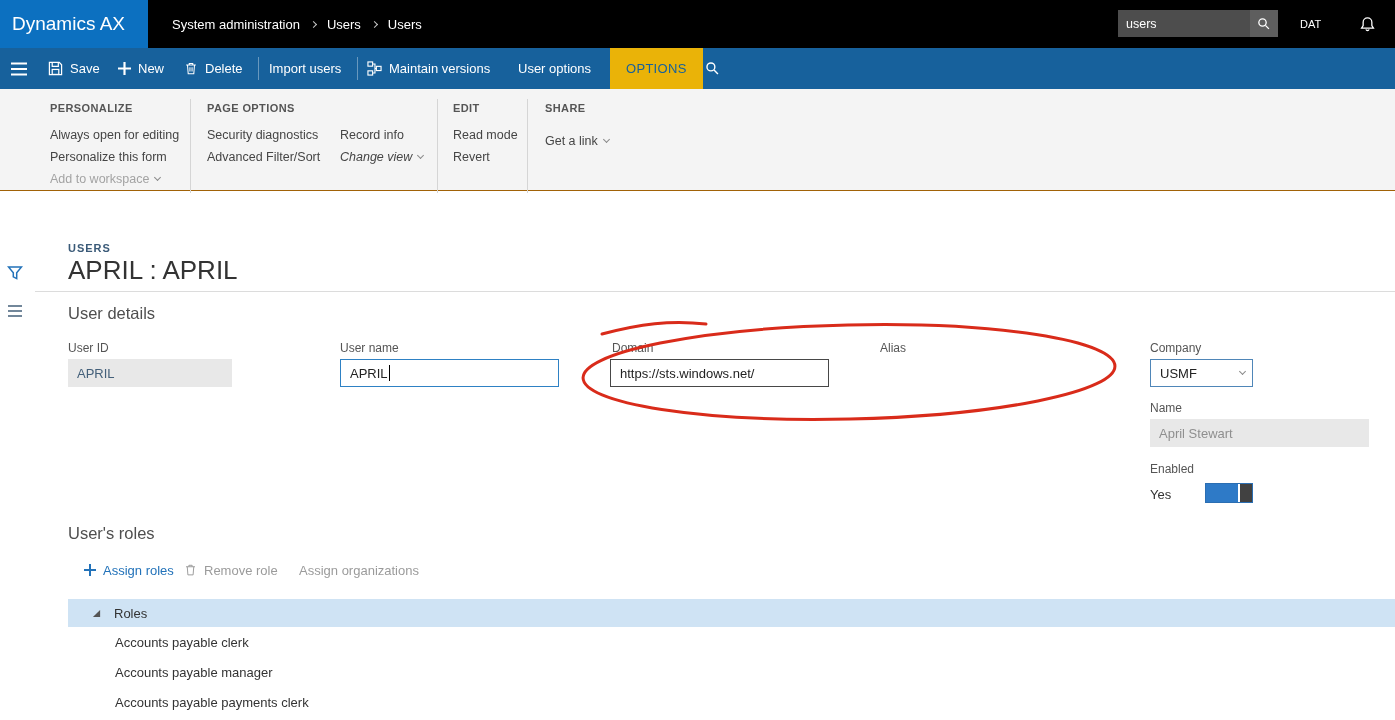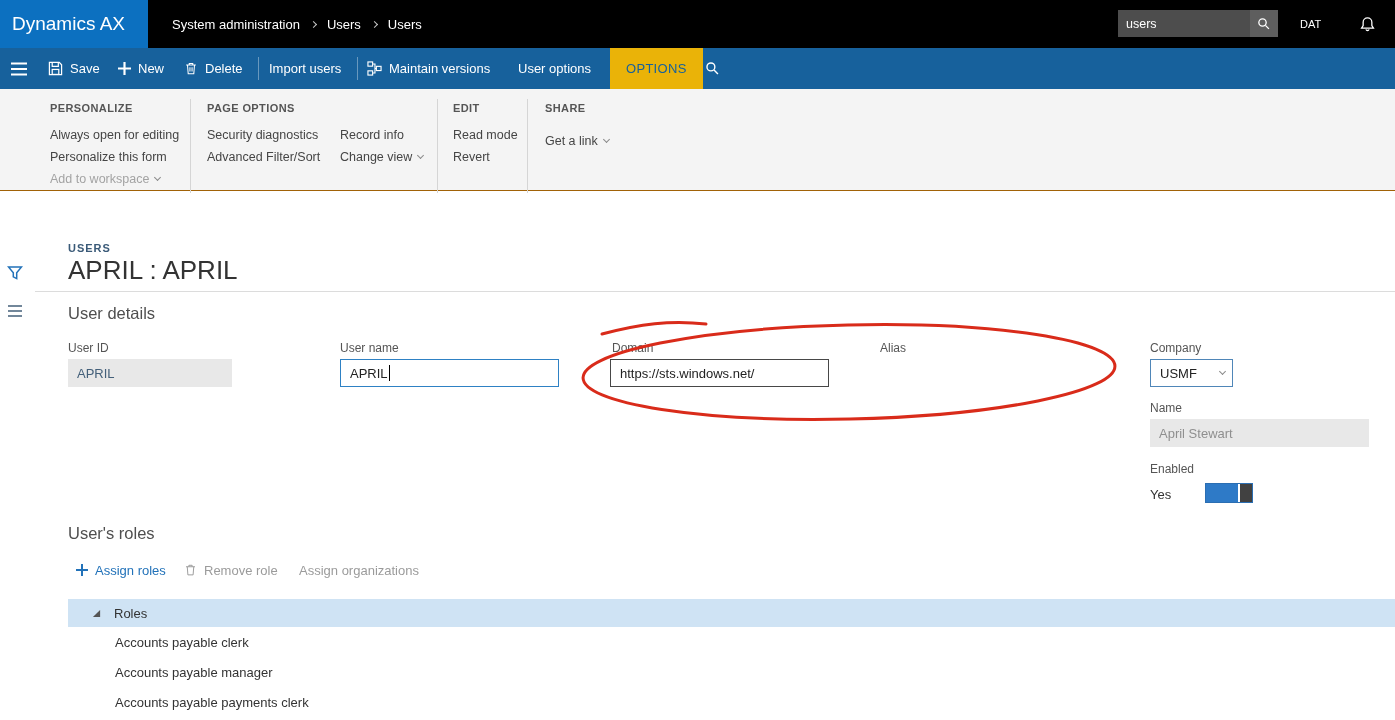--- a/index.html
+++ b/index.html
@@ -198,21 +198,21 @@
     <div class="rb-title" style="left:207px;">PAGE OPTIONS</div>
     <div class="rb-item" style="left:207px;top:38px;">
         <span>Security diagnostics</span>
       </div>
     <div class="rb-item" style="left:207px;top:60px;">
         <span>Advanced Filter/Sort</span>
       </div>
     <div class="rb-item" style="left:340px;top:38px;">
         <span>Record info</span>
       </div>
-    <div class="rb-item" style="left:340px;top:60px;">
+    <div class="rb-item" style="left:340px;top:60px;font-style:italic;">
       <span>Change view</span>
       <span class="chev-down"></span>
     </div>
 
     <div class="rb-div" style="left:437px;"></div>
 
     <div class="rb-title" style="left:453px;">EDIT</div>
     <div class="rb-item" style="left:453px;top:38px;">
         <span>Read mode</span>
       </div>
@@ -258,39 +258,39 @@
   </div>
 
   <div class="flabel" style="left:612px;top:341px;">Domain</div>
   <div class="fbox darkborder" style="left:610px;top:359px;width:219px;">
     <span>https://sts.windows.net/</span>
   </div>
 
   <div class="flabel" style="left:880px;top:341px;">Alias</div>
 
   <div class="flabel" style="left:1150px;top:341px;">Company</div>
-  <div class="fbox select" style="left:1150px;top:359px;width:83px;">
+  <div class="fbox select" style="left:1150px;top:359px;width:103px;">
     <span>USMF</span>
     <span class="chev-down"></span>
   </div>
 
   <div class="flabel" style="left:1150px;top:401px;">Name</div>
   <div class="fbox readonly dim" style="left:1150px;top:419px;width:219px;">
     <span>April Stewart</span>
   </div>
 
   <div class="flabel" style="left:1150px;top:462px;">Enabled</div>
   <div class="flabel" style="left:1150px;top:487px;font-size:13px;color:#333;text-align:right;">Yes</div>
   <div class="toggle">
     <span class="knob"></span>
   </div>
 
   <div class="sec-title" style="left:68px;top:524px;">User's roles</div>
 
-  <div class="action primary" style="left:76px;">
+  <div class="action primary" style="left:84px;">
     <svg width="12" height="12" viewBox="0 0 12 12">
       <path d="M6 0v12M0 6h12" stroke="#2272b9" stroke-width="2"></path>
     </svg>
     <span>Assign roles</span>
   </div>
   <div class="action dim" style="left:184px;">
     <svg width="13" height="14" viewBox="0 0 16 16">
       <path d="M2.5 4h11M6 4V2.2h4V4M4 4l.8 10h6.4L12 4" fill="none" stroke="#9b9b9b" stroke-width="1.2"></path>
     </svg>
     <span>Remove role</span>

